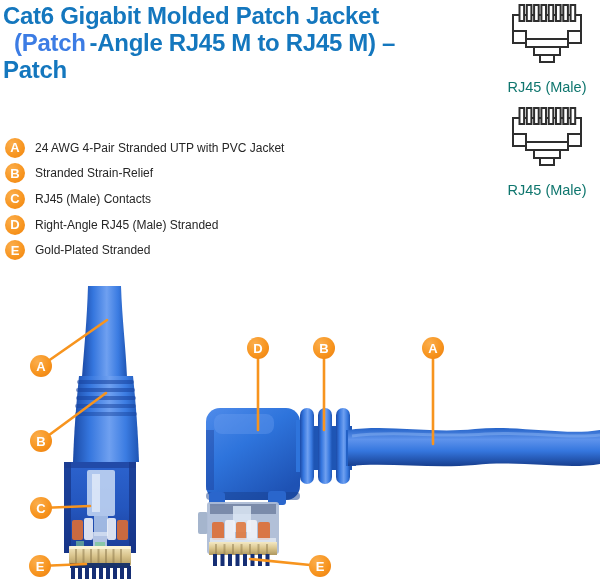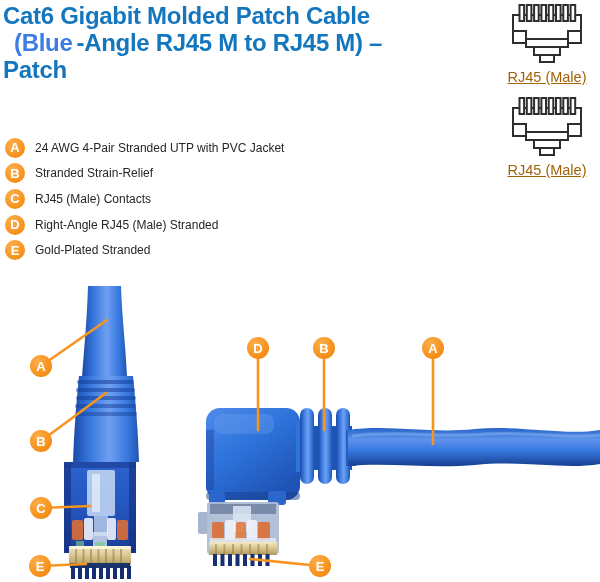--- a/index.html
+++ b/index.html
@@ -12,43 +12,43 @@
     position:absolute; left:3px; top:2px; width:500px;
     font-size:24px; font-weight:bold; line-height:27px;
     color:#1477BE; letter-spacing:-0.3px; margin:0;
   }
   .title .lt { color:#3C7CE4; margin-right:4px; }
   .title .indent { display:inline-block; width:11px; }
   
   .rj45-col { position:absolute; top:3px; right:3px; width:100px; text-align:center; }
   .rj45-col figure { margin:0 0 11px 0; }
   .rj45-col svg { display:block; margin:0 auto; }
-  .rj45-col figcaption { font-size:14.5px; color:#a16207; margin-top:2px;text-decoration:underline; }
+  .rj45-col figcaption { font-size:14.5px; color:#0f766e; margin-top:12px; }
   
   .features { position:absolute; left:5px; top:135px; margin:0; padding:0; list-style:none; }
   .features li { display:flex; align-items:center; height:25.6px; }
   .fbadge {
     flex:0 0 20px; width:20px; height:20px; border-radius:50%;
     background:radial-gradient(circle at 35% 30%, #FBAE4D, #F7941E 62%, #EE820F);
     color:#ffffff; font-size:13px; font-weight:bold;
     display:flex; align-items:center; justify-content:center; margin-right:10px;
   }
   .ftext { font-size:12px; color:#262626; white-space:nowrap; }
   
   .photo { position:absolute; left:0; top:280px; width:600px; height:302px; }
   .badge-letter { font:bold 13px "Liberation Sans", sans-serif; fill:#ffffff; }
 </style>
 </head>
 <body>
 
 <div class="page">
 
   <h1 class="title">
-    <span>Cat6 Gigabit Molded Patch Cable</span><br>
-    <span class="indent"></span><span class="lt">(Blue</span><span>-Angle RJ45 M to RJ45 M) –</span><br>
+    <span>Cat6 Gigabit Molded Patch Jacket</span><br>
+    <span class="indent"></span><span class="lt">(Patch</span><span>-Angle RJ45 M to RJ45 M) –</span><br>
     <span>Patch</span>
   </h1>
 
   <div class="rj45-col">
     <figure>
       <svg width="72" height="64" viewBox="0 0 72 64">
         <g stroke="#2e2e2e" stroke-width="2" fill="#ffffff">
           <rect x="2" y="12" width="68" height="24"></rect>
           <rect x="8.5" y="2" width="4.6" height="16"></rect>
             <rect x="15.8" y="2" width="4.6" height="16"></rect>

